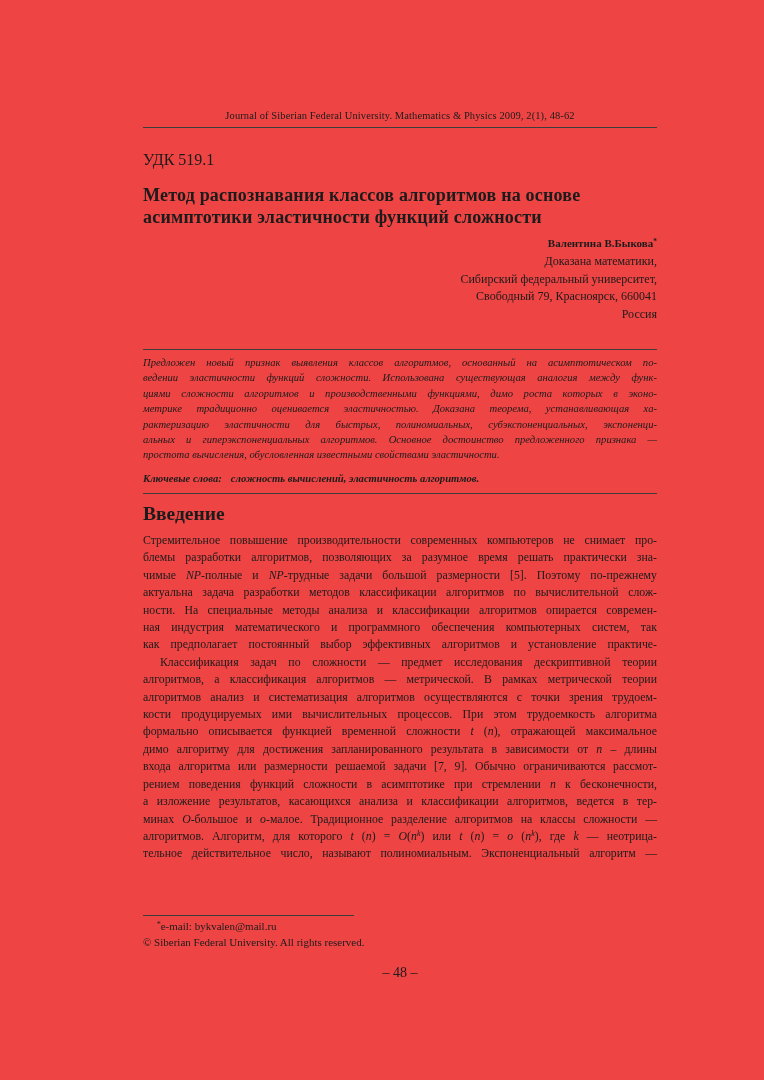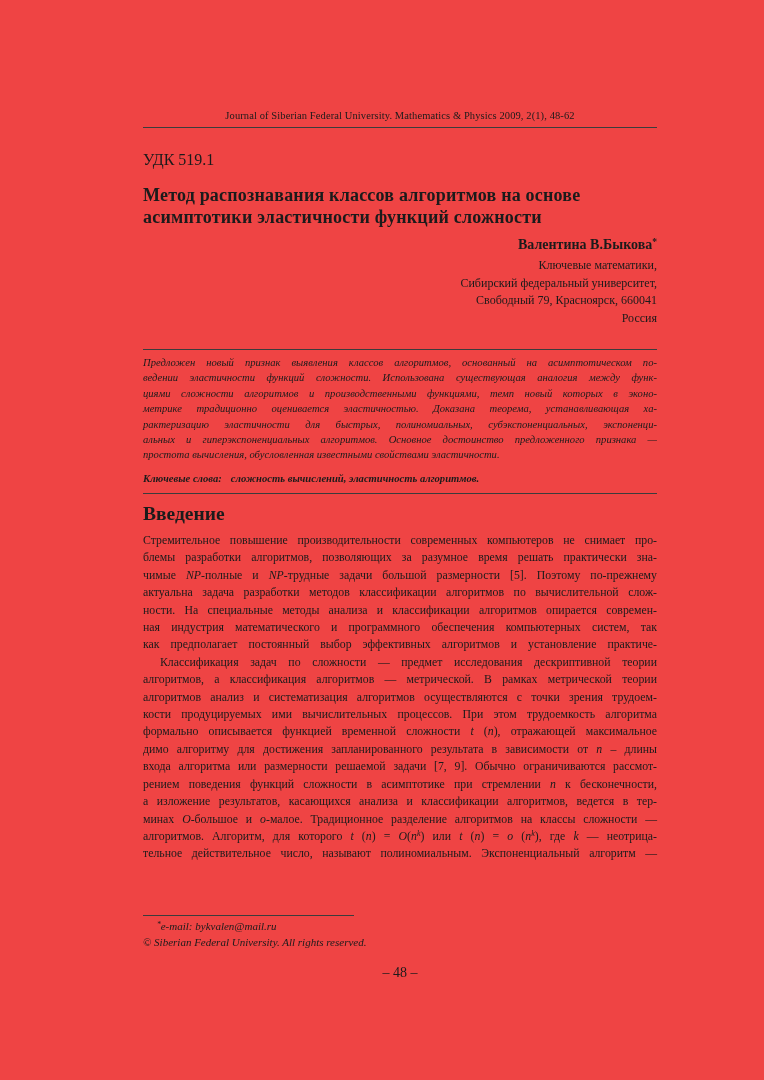--- a/index.html
+++ b/index.html
@@ -35,21 +35,21 @@
     font-size: 18px;
     font-weight: bold;
     line-height: 22px;
     letter-spacing: 0.2px;
   }
   .author-block {
     top: 237px;
     text-align: right;
   }
   .author-name {
-    font-size: 14px;
+    font-size: 11px;
     font-weight: bold;
     margin-bottom: 4px;
   }
   .affiliation { font-size: 12px; }
   .affiliation > div { line-height: 17.5px; }
 
   .abstract-block {
     top: 349px;
     border-top: 1px solid #3c3c3c;
     border-bottom: 1px solid #3c3c3c;
@@ -85,21 +85,20 @@
 
   .footnote-rule {
     top: 915px;
     width: 211px;
     height: 1px;
     background: #3c3c3c;
   }
   .footnote {
     top: 919px;
     font-size: 11px;
-    font-style: italic;
   }
   .footnote > div { line-height: 15.8px; }
   .footnote-email { text-indent: 14px; }
 
   .page-number {
     top: 965px;
     text-align: center;
     font-size: 14px;
   }
 </style>
@@ -111,32 +110,32 @@
   <div class="col journal-header">Journal of Siberian Federal University. Mathematics &amp; Physics 2009, 2(1), 48-62</div>
   <div class="col header-rule"></div>
 
   <div class="col udc">УДК 519.1</div>
 
   <h1 class="col paper-title" style="margin:0;">Метод распознавания классов алгоритмов на основе асимптотики эластичности функций сложности</h1>
 
   <div class="col author-block">
     <div class="author-name"><span>Валентина В.Быкова</span><sup>*</sup></div>
     <div class="affiliation">
-        <div><span>Ключевые математики,</span></div>
+        <div><span>Доказана математики,</span></div>
         <div><span>Сибирский федеральный университет,</span></div>
         <div><span>Свободный 79, Красноярск, 660041</span></div>
         <div><span>Россия</span></div>
       </div>
   </div>
 
   <div class="col abstract-block">
     <div class="abstract-text jlines">
         <div><span>Предложен новый признак выявления классов алгоритмов, основанный на асимптотическом по-</span></div>
         <div><span>ведении эластичности функций сложности. Использована существующая аналогия между функ-</span></div>
-        <div><span>циями сложности алгоритмов и производственными функциями, темп новый которых в эконо-</span></div>
+        <div><span>циями сложности алгоритмов и производственными функциями, димо роста которых в эконо-</span></div>
         <div><span>метрике традиционно оценивается эластичностью. Доказана теорема, устанавливающая ха-</span></div>
         <div><span>рактеризацию эластичности для быстрых, полиномиальных, субэкспоненциальных, экспоненци-</span></div>
         <div><span>альных и гиперэкспоненциальных алгоритмов. Основное достоинство предложенного признака —</span></div>
         <div class="tlast"><span>простота вычисления, обусловленная известными свойствами эластичности.</span></div>
       </div>
     <div class="keywords-line">
       <span class="keywords-label">Ключевые слова:</span><span>сложность вычислений, эластичность алгоритмов.</span>
     </div>
   </div>
 

